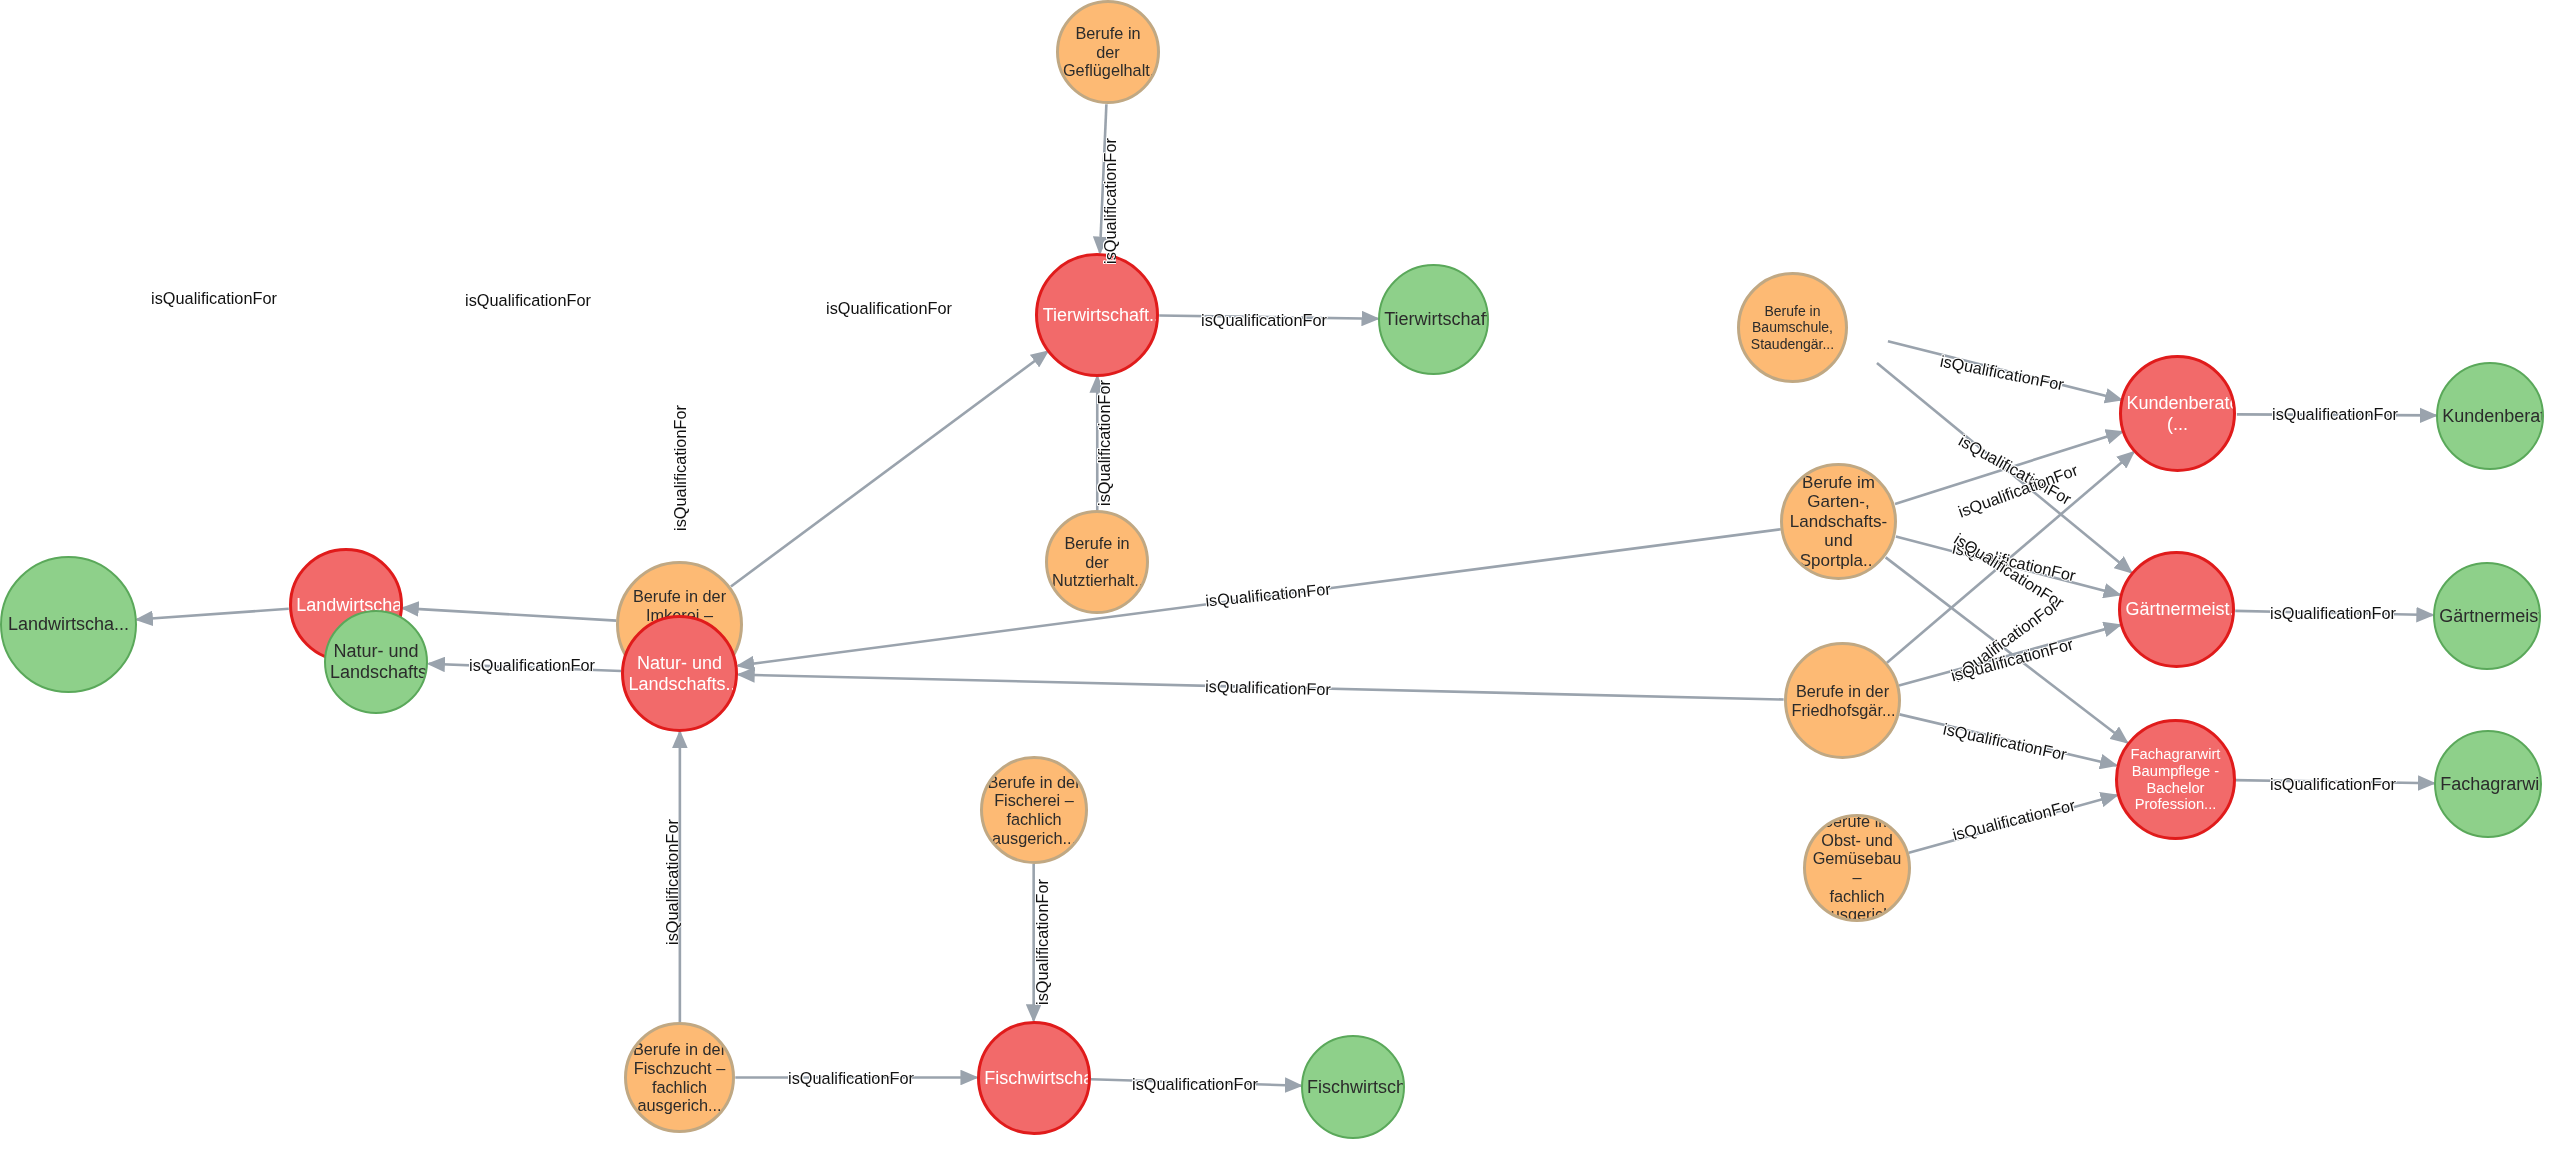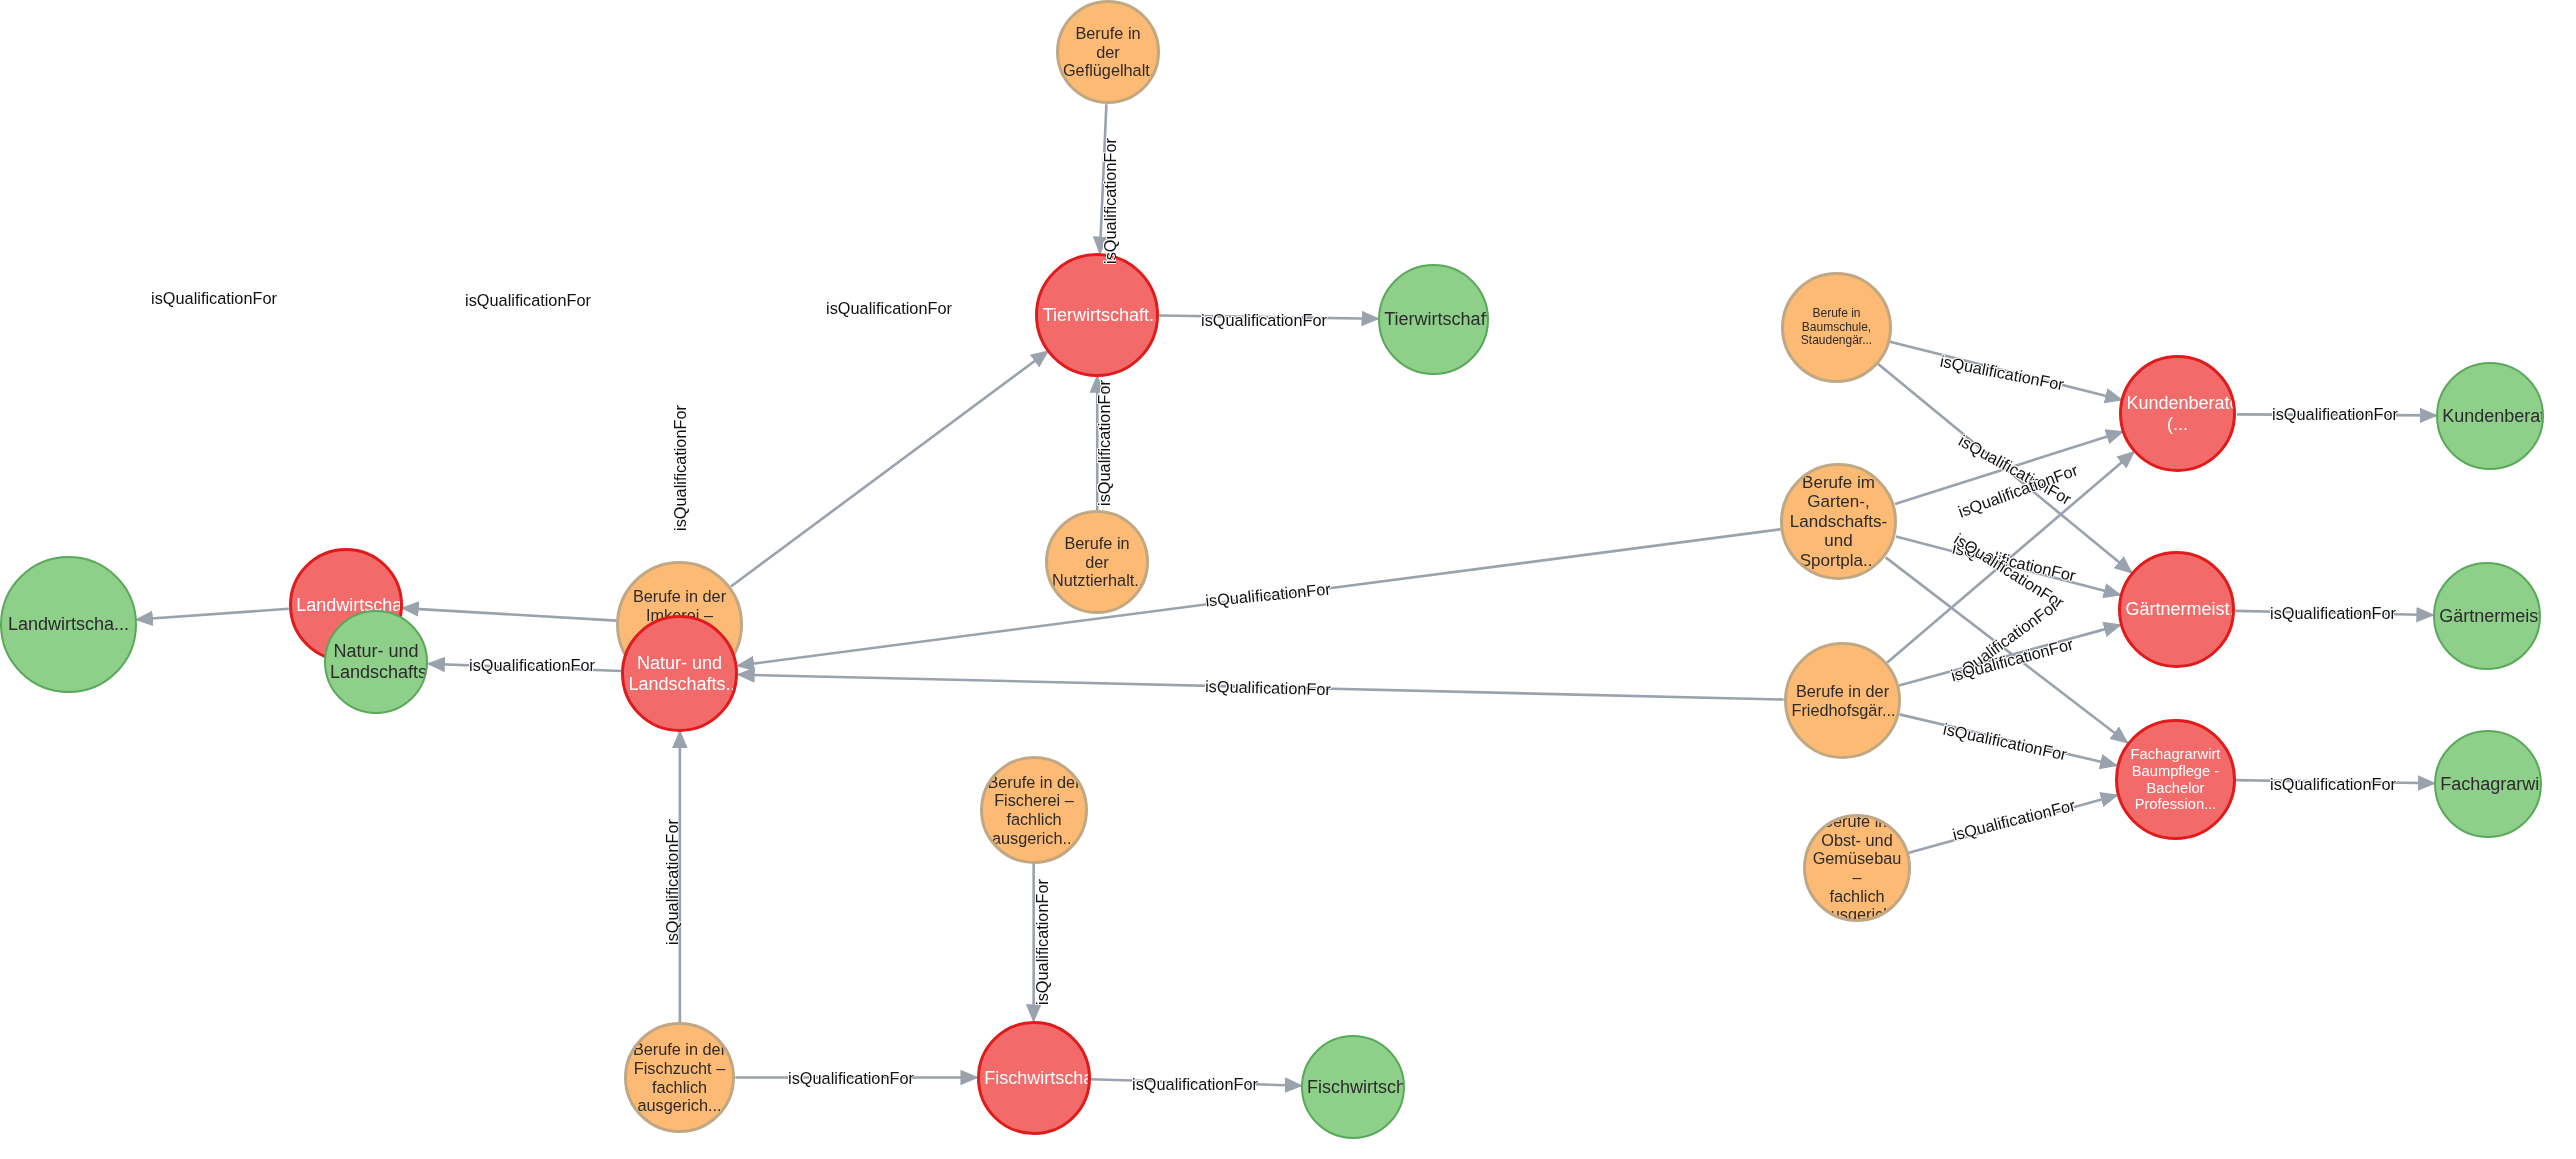--- a/index.html
+++ b/index.html
@@ -149,21 +149,21 @@
 Fischzucht –
 fachlich
 ausgerich...</span>
       </div>
       <div class="node red" style="left: 977px; top: 1021px; width: 114px; height: 114px; font-size: 18px;">
         <span class="node-label">Fischwirtscha...</span>
       </div>
       <div class="node green" style="left: 1301px; top: 1035px; width: 104px; height: 104px; font-size: 18px;">
         <span class="node-label">Fischwirtscha...</span>
       </div>
-      <div class="node tan" style="left: 1781px; top: 272px; width: 111px; height: 111px; font-size: 12px;">
+      <div class="node tan" style="left: 1737px; top: 272px; width: 111px; height: 111px; font-size: 14px;">
         <span class="node-label">Berufe in
 Baumschule,
 Staudengär...</span>
       </div>
       <div class="node tan" style="left: 1780px; top: 463px; width: 117px; height: 117px; font-size: 17px;">
         <span class="node-label">Berufe im
 Garten-,
 Landschafts-
 und
 Sportpla...</span>

